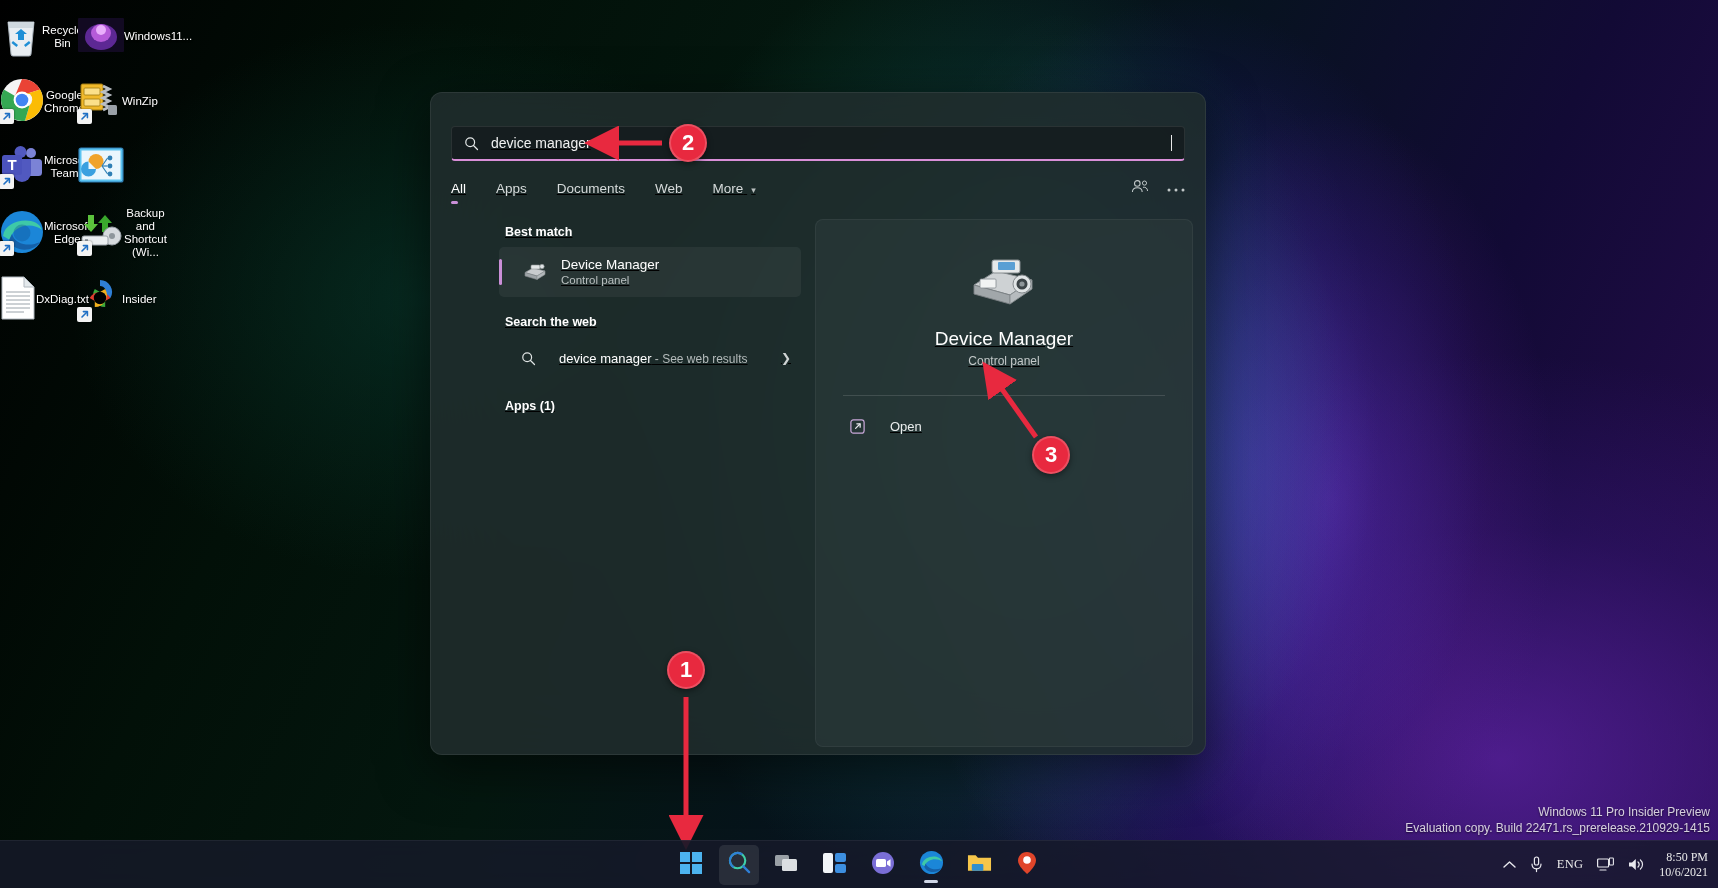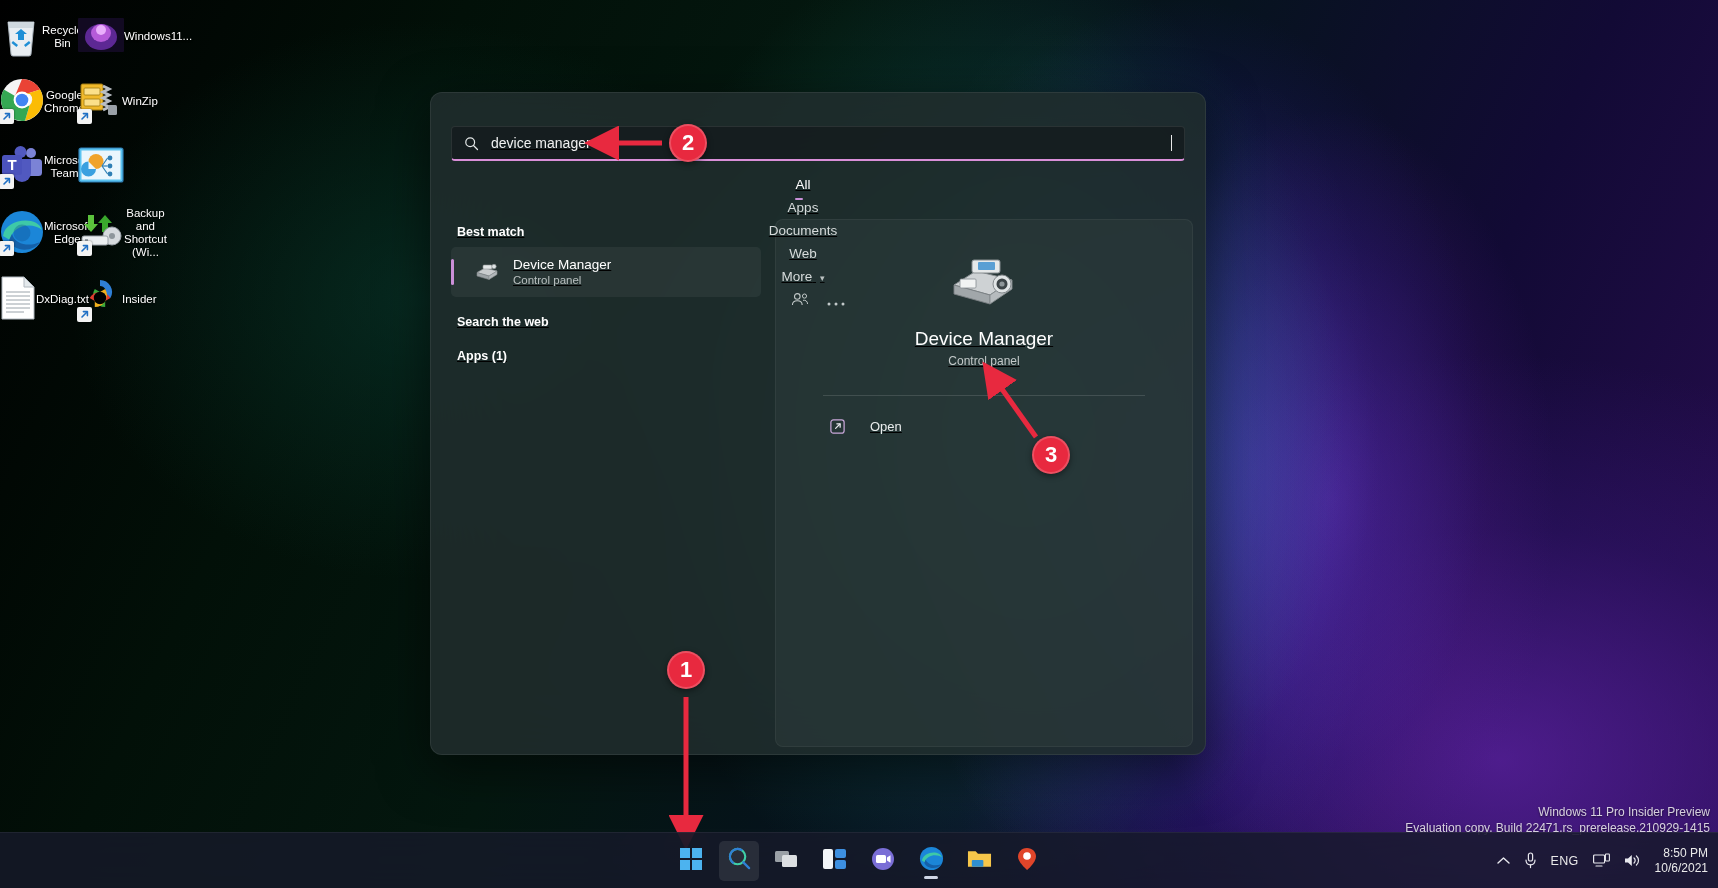--- a/index.html
+++ b/index.html
@@ -109,21 +109,20 @@
   .caret {
     width:1px;height:16px;background:#e9e9e9;
     animation: none;
   }
 
   .filters {
     display: flex; align-items: center;
     margin: 16px 20px 0 20px;
     height: 30px;
     position: relative;
-    flex-direction: column;
   }
   .filter-tab {
     color: #d6dbdb; font-size: 13.5px;
     margin-right: 30px;
     position: relative; padding-bottom: 8px;
     cursor: default;
     white-space: nowrap;
   }
   .filter-tab.active { color: #ffffff; }
   .filter-tab.active::after {
@@ -135,21 +134,22 @@
   .filter-icons { display: flex; align-items: center; gap: 18px; padding-bottom: 8px;}
   .filter-icons .fi { opacity: .85; cursor: default; }
 
   .panel-body {
     display: flex;
     margin-top: 12px;
     height: 540px;
   }
   .results-col {
     width: 330px;
-    padding-left: 20px;
+    padding-left: 28px;
+    margin-left: 40px;
   }
   .section-head {
     color: #ffffff; font-size: 12.5px; font-weight: bold;
     margin: 6px 0 8px 6px;
   }
   .result-item {
     display:flex; align-items:center;
     height: 50px;
     border-radius: 5px;
     padding-left: 22px;
@@ -212,25 +212,25 @@
   .watermark {
     position:absolute; right: 8px; bottom: 52px;
     text-align: right;
     color: rgba(255,255,255,0.80);
     font-size: 12px; line-height: 16px;
     text-shadow: 0 1px 2px rgba(0,0,0,.6);
   }
 
   
   .taskbar {
-    position:absolute; left:0; right:0; bottom:0; height: 56px;
+    position:absolute; left:0; right:0; bottom:0; height: 48px;
     background: rgba(22,26,42,0.82);
     backdrop-filter: blur(30px);
     border-top: 1px solid rgba(255,255,255,0.06);
-    display:flex; align-items:center;
+    display:flex; align-items:center;font-family:Liberation Serif, serif;
   }
   .tb-center {
     position:absolute; left: 50%; transform: translateX(-50%);
     display:flex; align-items:center; gap: 8px;
   }
   .tb-btn {
     width: 40px; height: 40px; border-radius: 5px;
     display:flex;align-items:center;justify-content:center;
     position: relative; cursor: default;
   }
@@ -484,20 +484,32 @@
           </svg>
         </span>
         <span class="ri-text">
           <span class="ri-title">Device Manager</span>
           <span class="ri-sub">Control panel</span>
         </span>
       </div>
 
       <div class="section-head" style="margin-top:18px;">Search the web</div>
 
+      <div class="web-item">
+        <span class="wi-icon">
+          <svg width="15" height="15" viewBox="0 0 16 16">
+              <circle cx="6.6" cy="6.6" r="4.7" fill="none" stroke="#dfe4e4" stroke-width="1.3"></circle>
+              <line x1="10.1" y1="10.1" x2="14.4" y2="14.4" stroke="#dfe4e4" stroke-width="1.3" stroke-linecap="round"></line>
+            </svg>
+        </span>
+        <span class="wi-text">
+          <span>device manager</span><span class="muted"> - See web results</span>
+        </span>
+        <span class="wi-chev">❯</span>
+      </div>
 
       <div class="section-head" style="margin-top:20px;">Apps (1)</div>
 
     </div>
 
     <div class="preview-col">
       <span class="preview-icon">
         <svg width="72" height="62" viewBox="0 0 72 62">
           <path d="M6 34 L28 20 L64 29 L42 44 Z" fill="#ced2d4" stroke="#868c8f" stroke-width="1"></path>
           <path d="M6 34 L6 43 L42 53 L42 44 Z" fill="#a1a7aa" stroke="#7a8083" stroke-width="0.9"></path>

